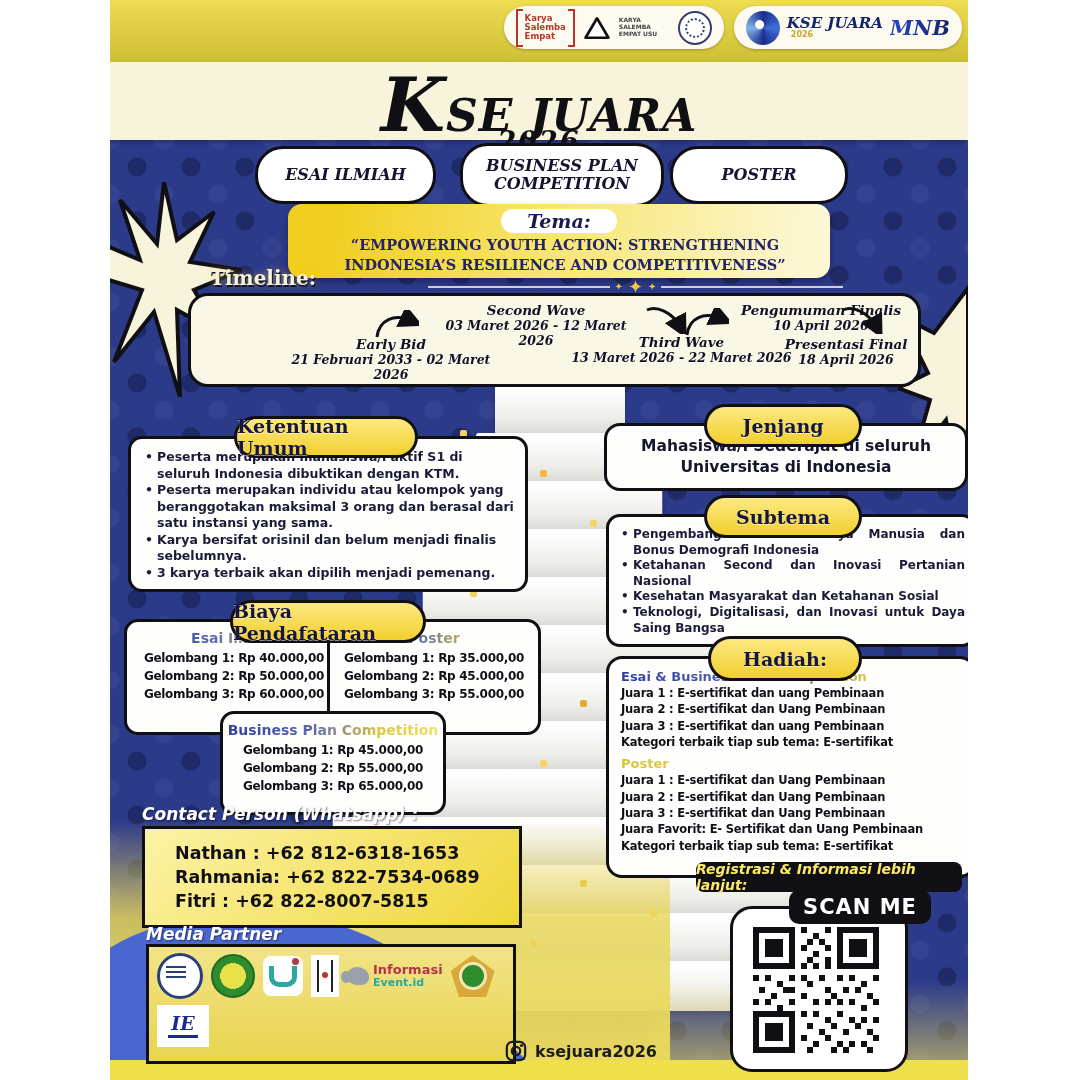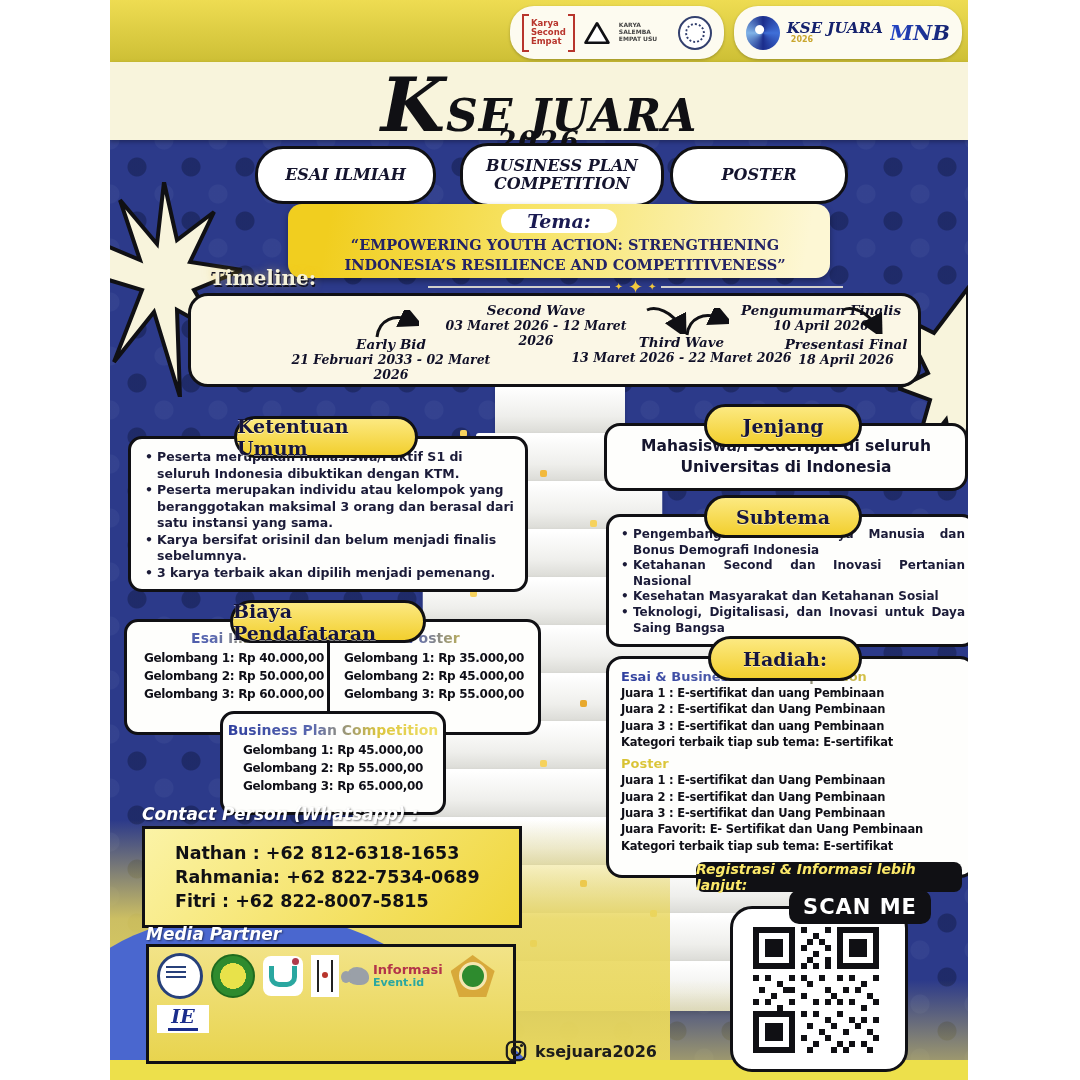--- a/index.html
+++ b/index.html
@@ -27,21 +27,21 @@
   .glow-right{position:absolute;left:540px;right:0;top:980px;height:100px;z-index:4;
     background:linear-gradient(180deg,rgba(232,214,92,0) 0%,rgba(232,214,92,.75) 100%);}
   .blob1{position:absolute;left:-70px;top:912px;width:420px;height:280px;background:#4a67cf;border-radius:50%;z-index:4;}
   .blob2{position:absolute;left:255px;top:1030px;width:170px;height:110px;background:#4a67cf;border-radius:50%;z-index:4;}
   .bottom-strip{position:absolute;left:0;bottom:0;width:100%;height:20px;background:#ede04b;z-index:5;}
   .starburst{position:absolute;z-index:5;}
   
   .band-top{position:absolute;left:0;top:0;width:100%;height:62px;z-index:6;
     background:linear-gradient(180deg,#eedc52 0%,#cdbf35 100%);}
   .badges{position:absolute;right:6px;top:6px;display:flex;gap:10px;}
-  .badge{background:#fdfbf0;border-radius:24px;height:53px;display:flex;align-items:center;
+  .badge{background:#fdfbf0;border-radius:24px;height:43px;display:flex;align-items:center;
     padding:0 12px;gap:7px;box-shadow:0 1px 3px rgba(0,0,0,.25);}
   .br-wrap{display:flex;align-items:center;gap:2px;}
   .brk{width:5px;height:34px;}
   .brk.l{border-left:2.5px solid #b8352c;border-top:2.5px solid #b8352c;border-bottom:2.5px solid #b8352c;}
   .brk.r{border-right:2.5px solid #b8352c;border-top:2.5px solid #b8352c;border-bottom:2.5px solid #b8352c;}
   .br-lines{display:flex;flex-direction:column;line-height:1.05;}
   .br-lines span{font-size:8.5px;font-weight:bold;color:#b8352c;}
   .org-text{width:52px;font-size:6px;font-weight:bold;color:#444;line-height:1.15;}
   .seal{width:30px;height:30px;border-radius:50%;border:2px solid #33406e;position:relative;background:#fff;}
   .seal::after{content:"";position:absolute;left:5px;top:5px;width:16px;height:16px;border-radius:50%;border:2px dotted #33406e;}
@@ -156,21 +156,21 @@
   .mp-banner-in::after{content:"";position:absolute;left:3px;top:12px;width:6px;height:6px;border-radius:50%;background:#b8352c;}
   .mp-il{display:flex;align-items:center;gap:4px;}
   .mp-squirrel{width:22px;height:18px;background:#9aa0a8;border-radius:50% 60% 40% 50%;position:relative;}
   .mp-squirrel::after{content:"";position:absolute;left:-6px;top:4px;width:10px;height:12px;background:#9aa0a8;border-radius:50%;}
   .mp-il-text{display:flex;flex-direction:column;line-height:1.05;}
   .mp-il-1{font-weight:bold;font-size:13px;color:#b3344a;}
   .mp-il-2{font-weight:bold;font-size:11px;color:#2aa7a0;}
   .mp-pent{width:44px;height:42px;background:#d8a93a;position:relative;
     clip-path:polygon(50% 0,100% 38%,81% 100%,19% 100%,0 38%);display:flex;align-items:center;justify-content:center;}
   .mp-pent::after{content:"";width:22px;height:22px;border-radius:50%;background:#2e8b2e;border:3px solid #f4e6b0;}
-  .mp-ie{width:52px;height:28px;background:#fff;margin-top:6px;display:flex;flex-direction:column;
+  .mp-ie{width:52px;height:42px;background:#fff;margin-top:6px;display:flex;flex-direction:column;
     align-items:center;justify-content:center;}
   .mp-ie-text{font-family:"DejaVu Serif",serif;font-style:italic;font-weight:bold;font-size:19px;color:#1b2d8c;line-height:1;}
   .mp-ie-bar{width:30px;height:3px;background:#1b2d8c;margin-top:2px;}
   .ig-row{position:absolute;left:395px;top:1040px;z-index:8;display:flex;align-items:center;gap:8px;}
   .ig-handle{font-weight:bold;font-size:16px;color:#1c1c1c;}
 </style>
 </head>
 <body>
 
 <div class="page">
@@ -206,21 +206,21 @@
       <polygon points="70,10 36,55 2,38 30,95 0,110 32,122 14,185 48,142 60,210 70,150" fill="#f8f4dc" stroke="#101014" stroke-width="4"></polygon>
     </svg>
 
     <div class="band-top">
       <div class="badges">
         <div class="badge">
           <div class="br-wrap">
             <span class="brk l"></span>
             <div class="br-lines">
               <span>Karya</span>
-              <span>Second</span>
+              <span>Salemba</span>
               <span>Empat</span>
             </div>
             <span class="brk r"></span>
           </div>
           <svg width="30" height="28" viewBox="0 0 34 30">
             <path d="M17,4 L30,26 L4,26 Z" fill="#ffffff" stroke="#101014" stroke-width="3" stroke-linejoin="round"></path>
           </svg>
           <div class="org-text">KARYA SALEMBA EMPAT USU</div>
           <div class="seal"></div>
         </div>

